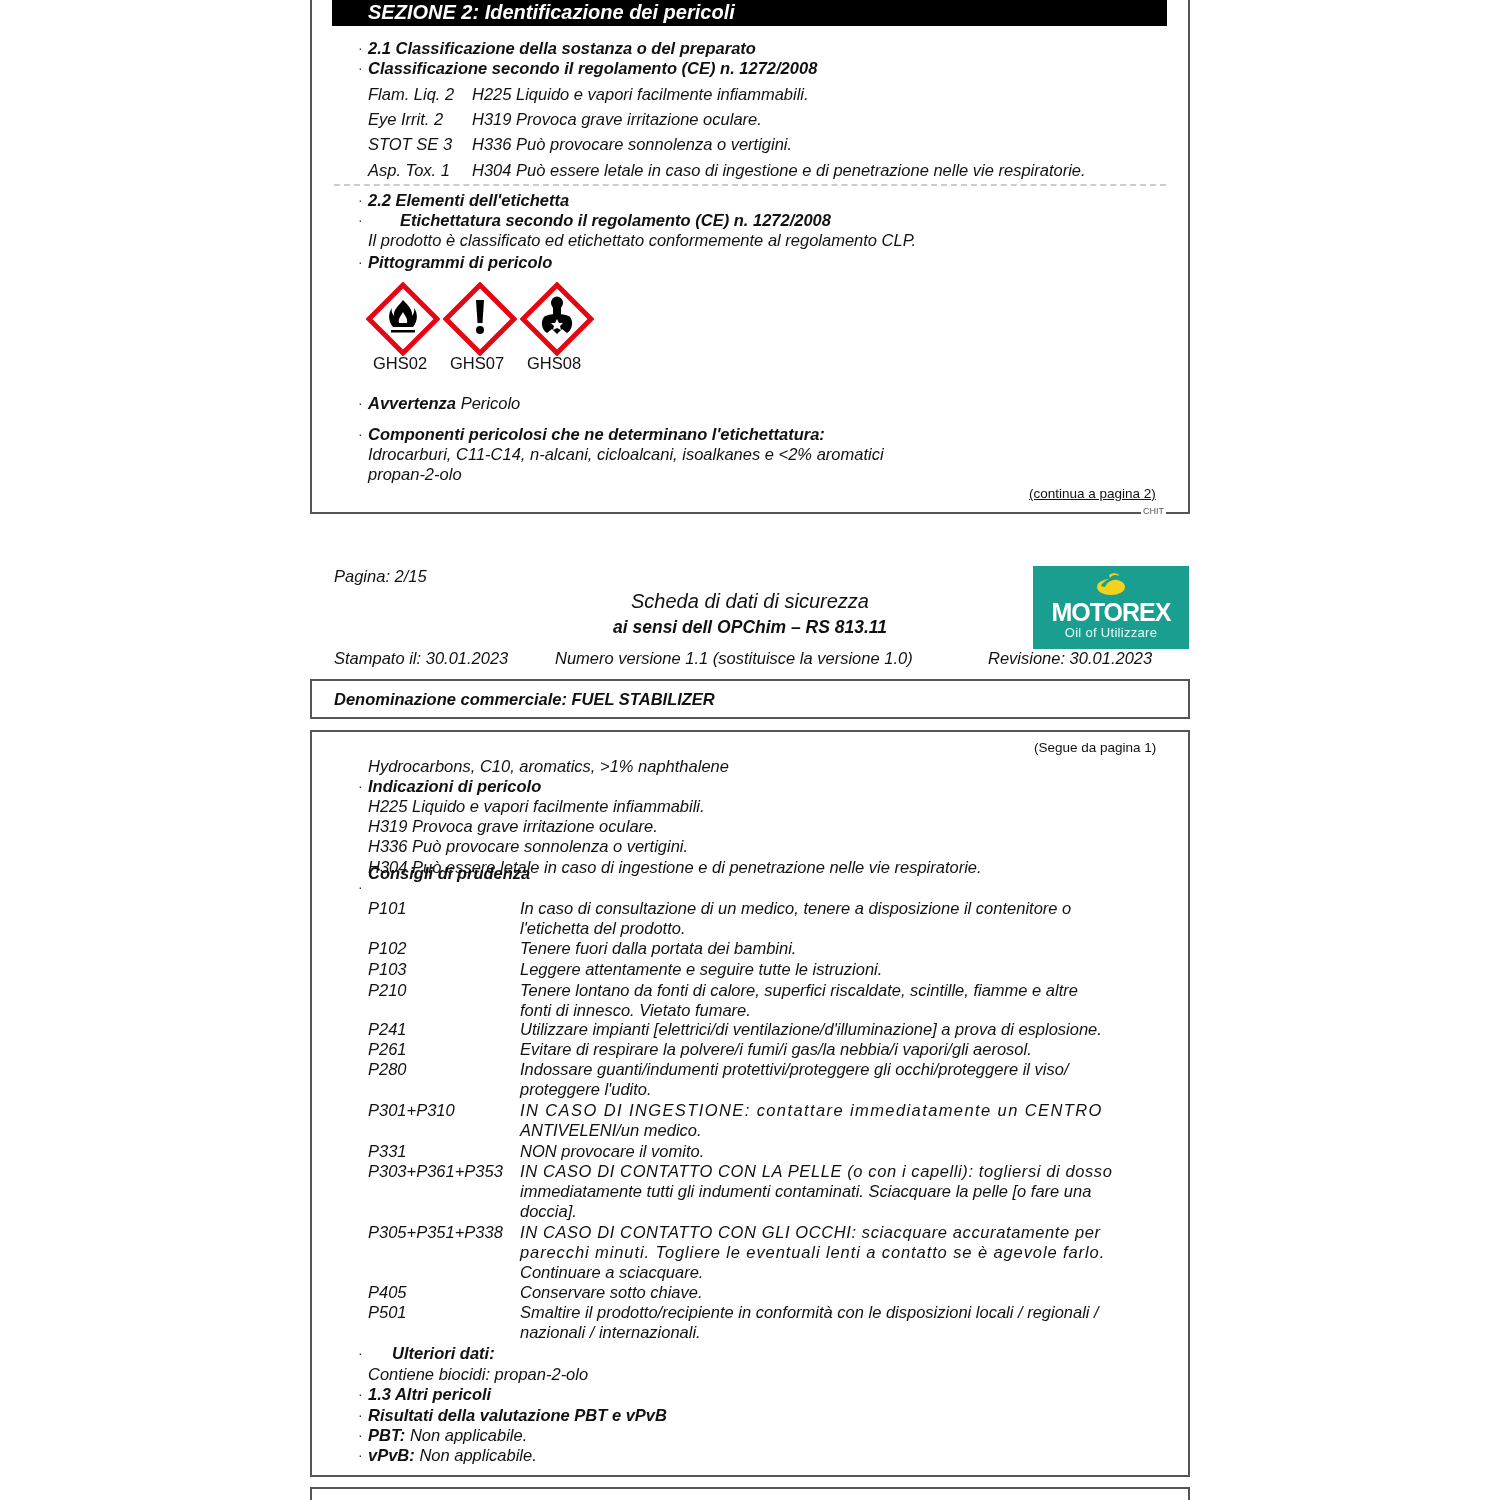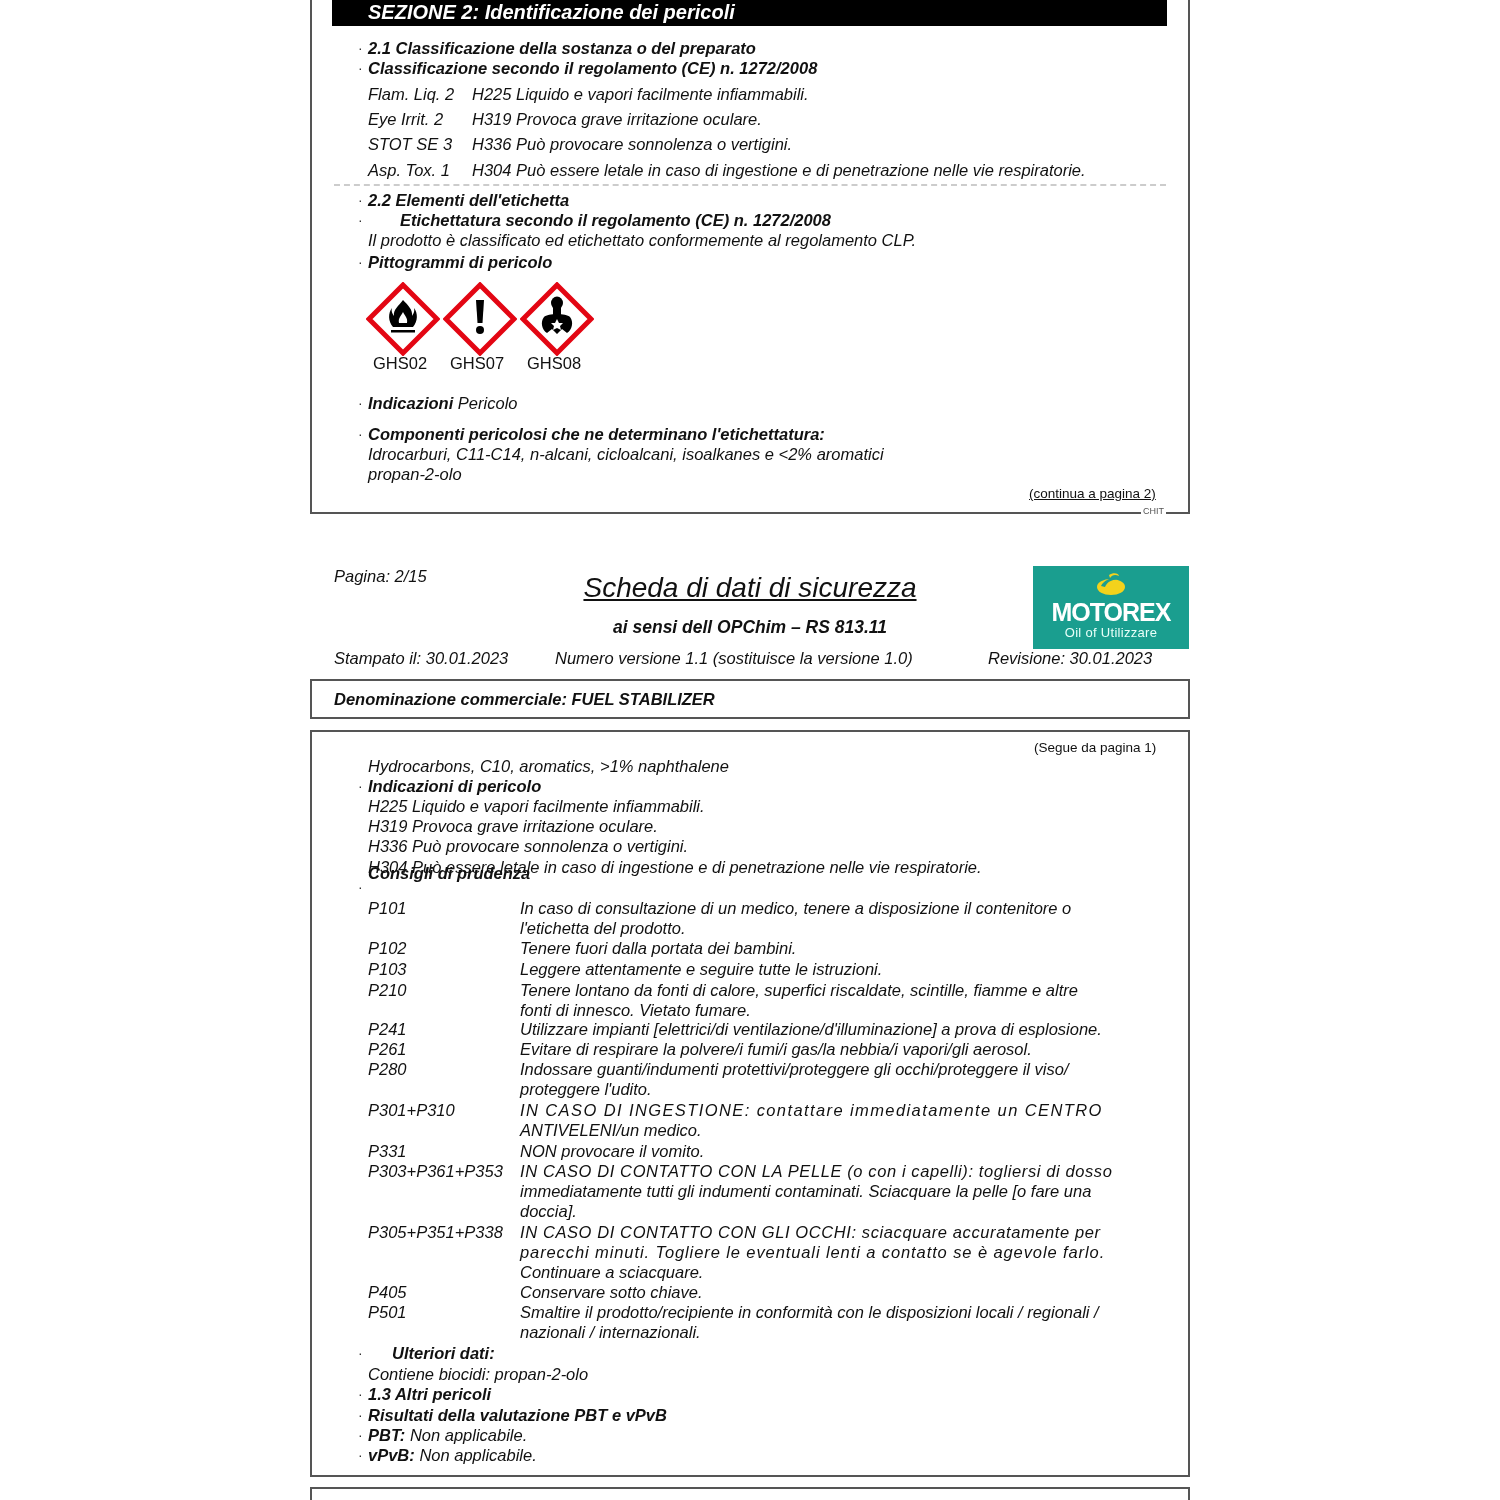--- a/index.html
+++ b/index.html
@@ -88,32 +88,32 @@
   <rect x="33" y="26" width="8" height="7" fill="#000"></rect>
   <path d="M24,35 C28,31 46,31 50,35 C54,40 52,48 47,51 L42,47 L37,52 L32,47 L27,51 C22,48 20,40 24,35 Z" fill="#000"></path>
   <path d="M37,37 L39,41 L43,41 L40,44 L41,48 L37,46 L33,48 L34,44 L31,41 L35,41 Z" fill="#fff"></path>
 </svg>
 
 <div class="picto-label" style="left:373px;">GHS02</div>
 <div class="picto-label" style="left:450px;">GHS07</div>
 <div class="picto-label" style="left:527px;">GHS08</div>
 
 <span class="dot" style="left:358px; top:393px;">·</span>
-<div class="t" style="left:368px; top:393px;"><span class="b">Indicazioni</span> <span>Pericolo</span></div>
+<div class="t" style="left:368px; top:393px;"><span class="b">Avvertenza</span> <span>Pericolo</span></div>
 
 <span class="dot" style="left:358px; top:424px;">·</span>
 <div class="t b" style="left:368px; top:424px;">Componenti pericolosi che ne determinano l'etichettatura:</div>
 <div class="t" style="left:368px; top:444px;">Idrocarburi, C11-C14, n-alcani, cicloalcani, isoalkanes e &lt;2% aromatici</div>
 <div class="t" style="left:368px; top:464px;">propan-2-olo</div>
 
 <div class="t small" style="left:1029px; top:484px;text-decoration:underline;">(continua a pagina 2)</div>
 <div class="chit">CHIT</div>
 
 <div class="t" style="left:334px; top:566px;">Pagina: 2/15</div>
-<div class="hdr-title t" style="top:575px; font-size:28px; line-height:26px; font-style:italic;text-decoration:underline;"><span style="position:relative; left:0px;">Scheda di dati di sicurezza</span></div>
+<div class="hdr-title t" style="top:588px; font-size:20px; line-height:26px; font-style:italic;"><span style="position:relative; left:0px;">Scheda di dati di sicurezza</span></div>
 <div class="hdr-title t b" style="top:617px; font-size:17.5px; line-height:20px;"><span>ai sensi dell OPChim – RS 813.11</span></div>
 
 <div class="logo">
   <svg width="32" height="24" viewBox="0 0 32 24">
     <ellipse cx="16" cy="15" rx="14" ry="8" fill="#f3d21c"></ellipse>
     <path d="M6,14 C10,6 22,4 26,8 C20,6 12,9 10,15 Z" fill="#1a9e8f"></path>
     <path d="M14,3 C18,0 24,1 24,4 C20,2 17,3 15,6 Z" fill="#f3d21c"></path>
   </svg>
   <div class="brand">MOTOREX</div>
   <div class="tag">Oil of Utilizzare</div>

